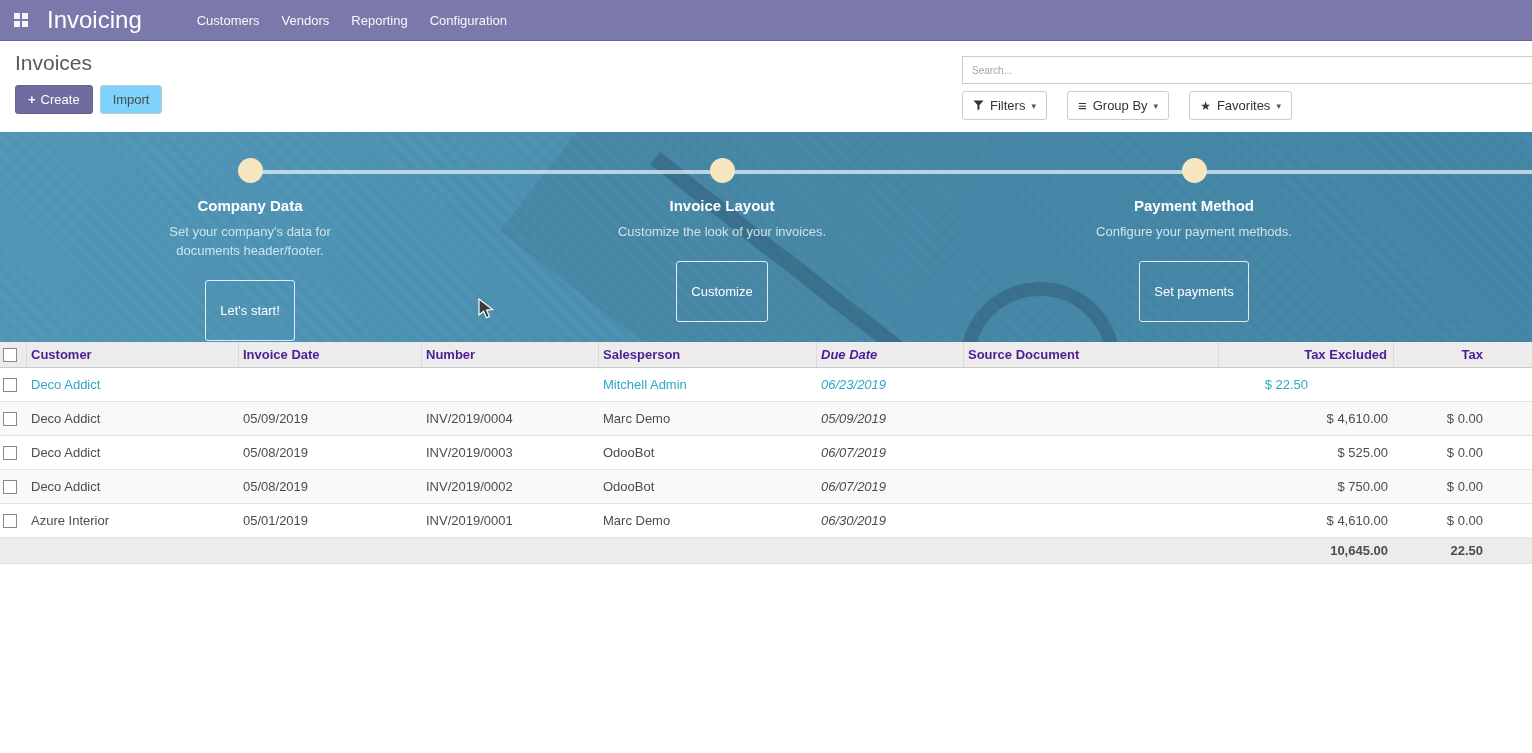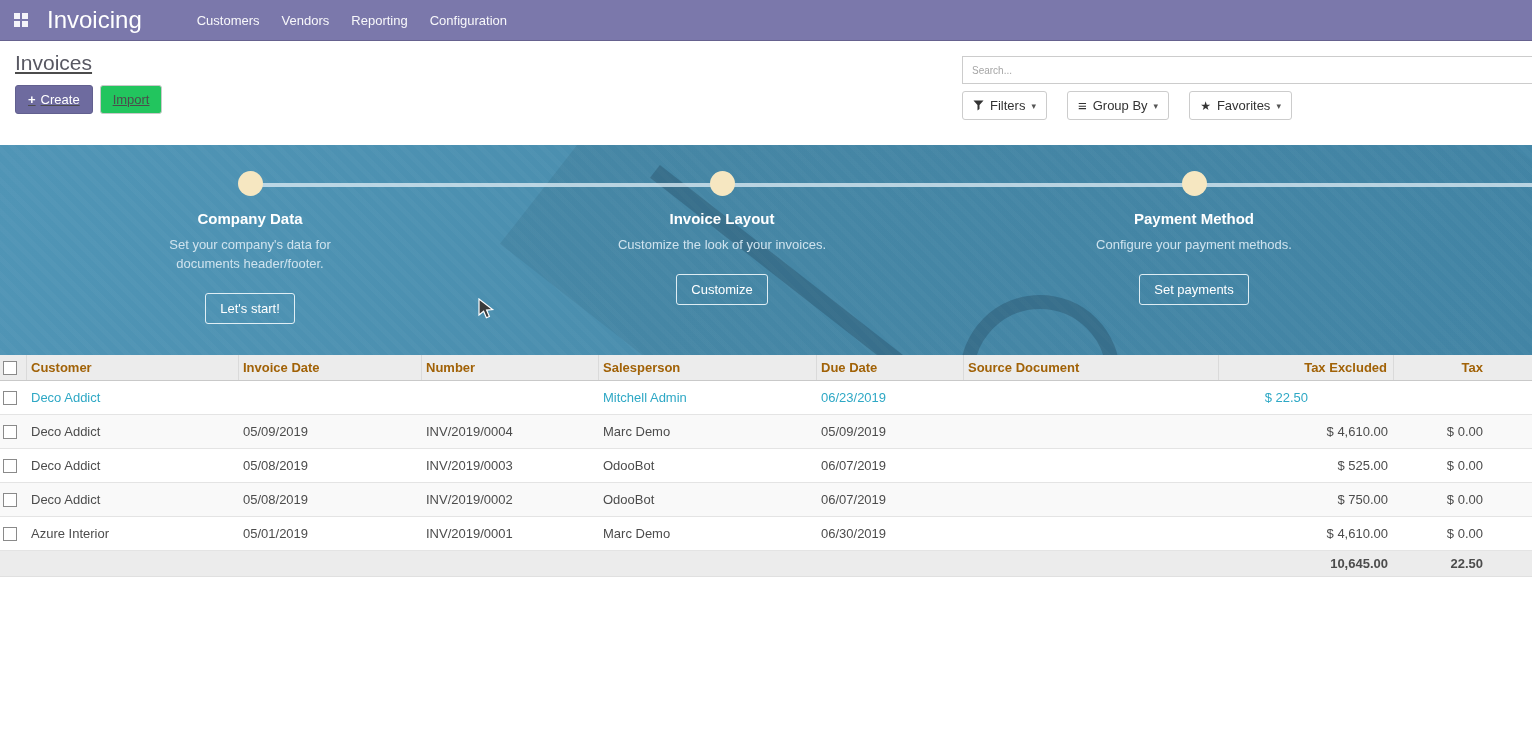--- a/index.html
+++ b/index.html
@@ -18,28 +18,28 @@
     display:flex; align-items:center; padding:0 8px;
   }
   .apps-icon { width:15px; height:15px; margin:0 10px 0 6px;
     display:grid; grid-template-columns:6px 6px; grid-template-rows:6px 6px; gap:2px; cursor:pointer; }
   .apps-icon span { background:rgba(255,255,255,0.92); display:block; }
   .brand { color:#ffffff; font-size:24px; margin:0 14px 0 8px; cursor:pointer; }
   .nav-menu { display:flex; align-items:center; margin-left:30px; }
   .nav-item { color:rgba(255,255,255,0.95); font-size:13px; padding:0 11px; line-height:41px; cursor:pointer; }
 
   
-  .control-panel { height:104px; position:relative; background:#fff;text-decoration:underline; }
+  .control-panel { height:91px; position:relative; background:#fff; }
   .cp-left { padding:10px 0 0 15px; }
   .page-title { font-size:21px; color:#585862; font-weight:400; }
   .cp-buttons { margin-top:10px; display:flex; gap:7px; }
   .btn { font-size:13px; border-radius:3px; cursor:pointer; display:inline-flex; align-items:center; justify-content:center; }
   .btn-create { background:#6e6b9f; border:1px solid #62608f; color:#fff; padding:6px 12px; }
   .btn-create .plus { font-weight:bold; margin-right:5px; font-size:13px; }
-  .btn-import { background:#22c55e; border:1px solid #c9c9c9; color:#4c4c4c; padding:6px 12px; }
+  .btn-import { background:#7dd3fc; border:1px solid #c9c9c9; color:#4c4c4c; padding:6px 12px; }
   .cp-right { position:absolute; left:962px; right:0; top:15px; }
   .search-input {
     width:100%; height:28px; border:1px solid #cccccc; border-right:none; font-size:10px;
     padding:0 9px; color:#4c4c4c; font-family:"Liberation Sans",sans-serif; outline:none;
   }
   .search-input::placeholder { color:#a5a5a5; }
   .filter-bar { margin-top:7px; display:flex; gap:20px; }
   .btn-filterbar { background:#fff; border:1px solid #cccccc; color:#333; padding:5px 10px; gap:6px; height:29px; }
   .btn-filterbar .glyph { font-size:12px; color:#333; }
   .btn-filterbar .glyph-lines { font-size:15px; font-weight:bold; }
@@ -57,35 +57,35 @@
     background:linear-gradient(90deg, rgba(23,54,71,0.10), rgba(23,54,71,0.02)); transform:rotate(38deg); }
   .art-lens2 { width:160px; height:160px; left:960px; top:150px; border:14px solid rgba(25,55,75,0.28); border-radius:50%; }
   .art-arm { width:330px; height:16px; left:620px; top:120px; background:rgba(25,55,75,0.28); transform:rotate(38deg); }
   .timeline { position:absolute; left:250px; right:0; top:38px; height:4px; background:rgba(224,238,245,0.75); }
   .steps { position:absolute; inset:0; display:flex; padding-left:14px; }
   .step { width:472px; display:flex; flex-direction:column; align-items:center; padding-top:26px; }
   .step-dot { width:25px; height:25px; border-radius:50%; background:#f6e7c1; position:relative; z-index:2; }
   .step-title { margin-top:14px; color:#ffffff; font-size:15px; font-weight:bold; }
   .step-desc { margin-top:8px; width:215px; text-align:center; font-size:13px; line-height:19px; color:#cfe3ee; }
   .btn-banner { margin-top:20px; background:transparent; border:1px solid rgba(240,248,252,0.9);
-    color:#ffffff; padding:7px 14px; font-size:13px; }
+    color:#ffffff; padding:22px 14px; font-size:13px; }
 
   
   .listview { width:1532px; }
   .lv-row { display:flex; align-items:center; width:100%; }
-  .lv-header { height:26px; background:#ececec; border-bottom:1px solid #c9c9c9; font-weight:bold; color:#a16207; }
+  .lv-header { height:26px; background:#ececec; border-bottom:1px solid #c9c9c9; font-weight:bold; color:#4c1d95; }
   .cell { height:100%; display:flex; align-items:center; padding:0 4px; font-size:13px; overflow:hidden; white-space:nowrap; }
   .lv-header .cell { border-right:1px solid #dadada; }
   .lv-header .cell:last-child { border-right:none; }
   .col-check { width:27px; justify-content:flex-start; padding-left:3px; }
   .col-customer { width:212px; }
   .col-invdate { width:183px; }
   .col-number { width:177px; }
   .col-sales { width:218px; }
-  .col-due { width:147px; }
+  .col-due { width:147px;font-style:italic; }
   .col-source { width:255px; }
   .col-taxexcl { width:175px; justify-content:flex-end; text-align:right; padding-right:6px; }
   .col-tax { width:138px; justify-content:flex-end; text-align:right; padding-right:49px; }
   .checkbox { width:14px; height:14px; border:1px solid #8a8a8a; background:#fff; cursor:pointer; }
   .data-row { height:34px; border-bottom:1px solid #e4e4e4; cursor:pointer; color:#4c4c4c; background:#fff; }
   .data-row:nth-child(odd) { background:#f9f9f9; }
   .row-draft .cell { color:#2ea8c5; }
   .lv-footer { height:26px; background:#ececec; border-bottom:1px solid #e0e0e0; font-weight:bold; color:#4c4c4c; }
 
   

